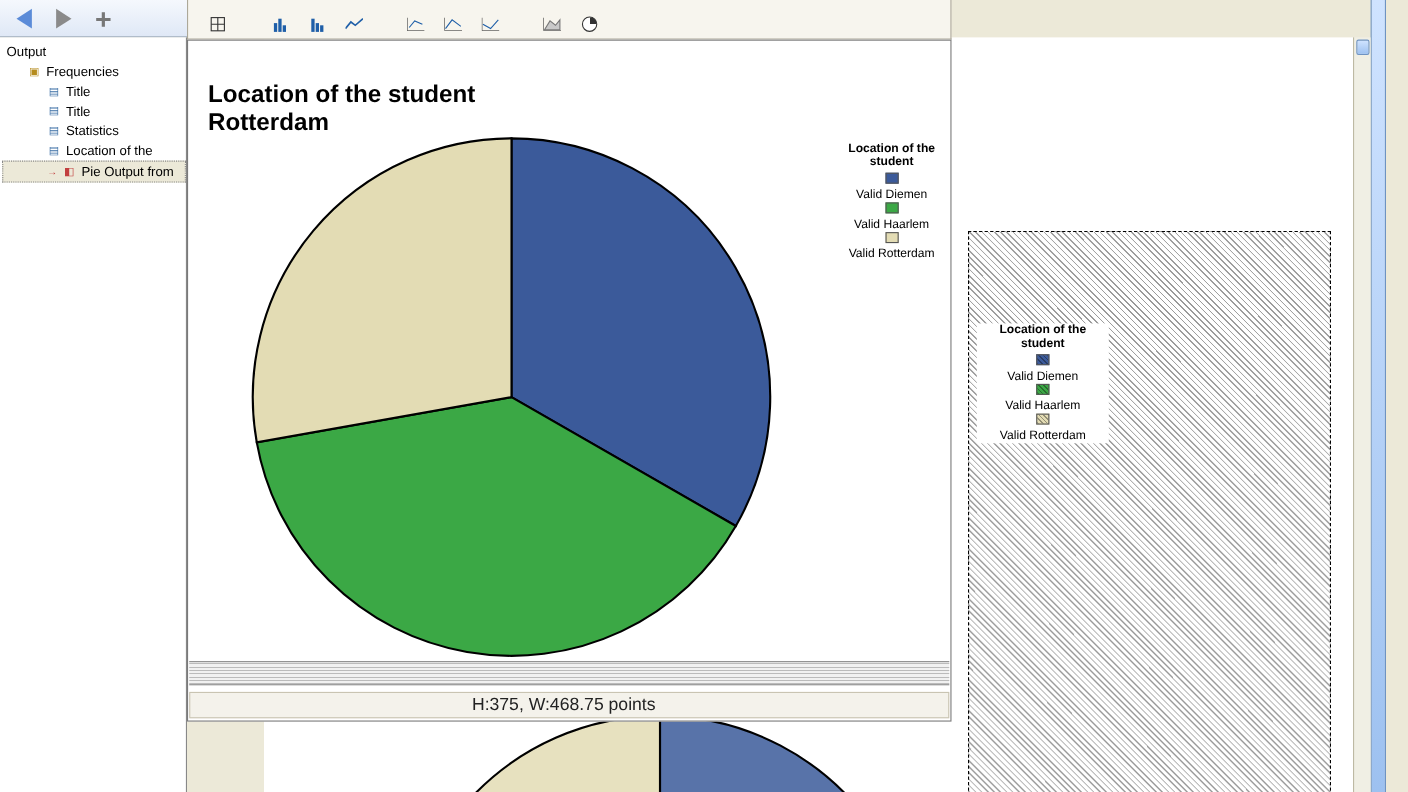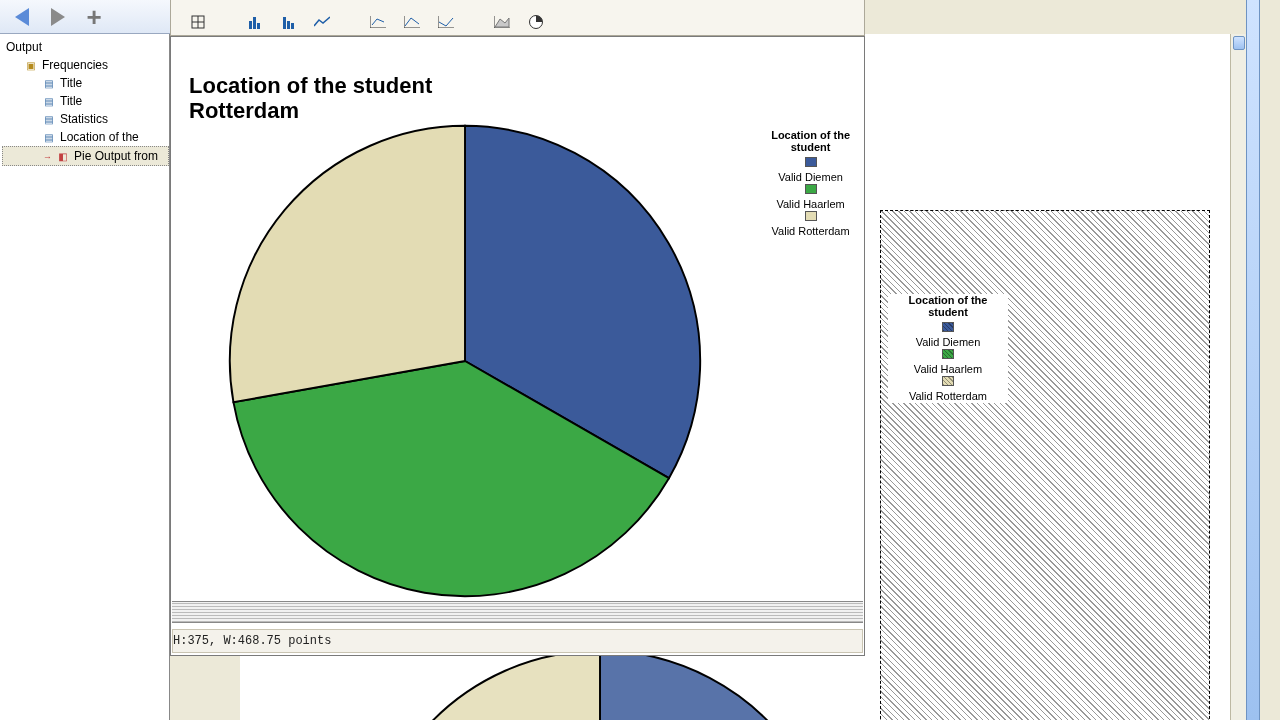--- a/index.html
+++ b/index.html
@@ -85,22 +85,22 @@
   .legend-row{display:flex;align-items:center;gap:4px;margin:1px 0;flex-direction:column;}
   .swatch{width:12px;height:10px;border:1px solid #555;}
   .sep-strip{
     position:absolute;left:1px;right:1px;bottom:32px;height:22px;
     background:repeating-linear-gradient(0deg,#bbb 0 1px,#f1f1f1 1px 3px);
     border-top:1px solid #888;border-bottom:1px solid #888;
   }
   .status-bar{
     position:absolute;left:1px;right:1px;bottom:2px;height:24px;
     background:#f4f2eb;border:1px solid #c9c4b2;
-    display:flex;align-items:center;justify-content:flex-start;padding-right:10px;
-    font-size:12px;color:#222;font-family:Liberation Mono, monospace;
+    display:flex;align-items:center;justify-content:center;padding-right:10px;
+    font-size:16px;color:#222;
   }
 
   
   .bgdoc{
     position:absolute;left:240px;top:34px;width:990px;height:686px;
     background:#fff;
   }
   .hatched-box{
     position:absolute;left:640px;top:176px;width:330px;height:544px;
     border:1px dashed #000;

